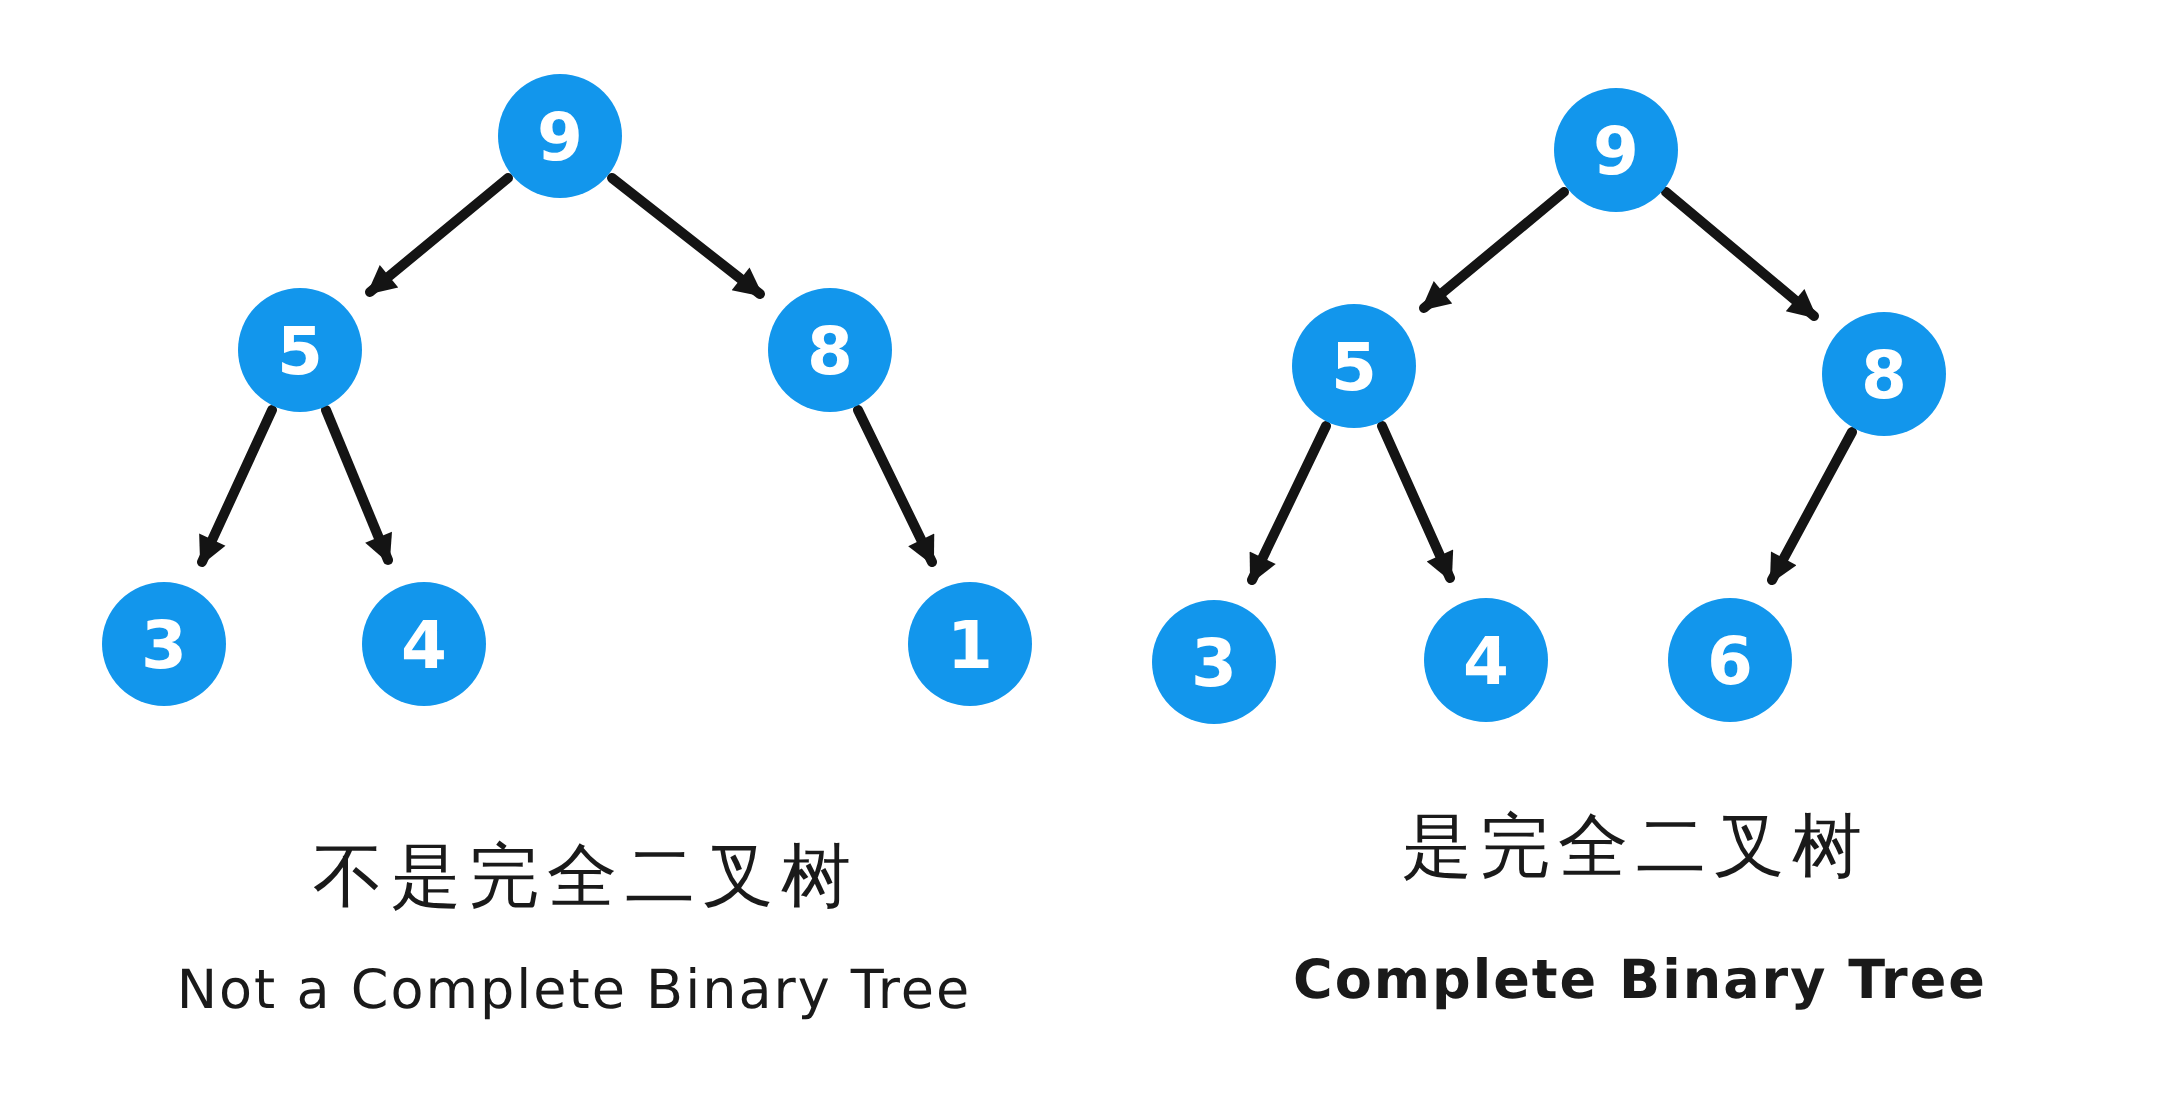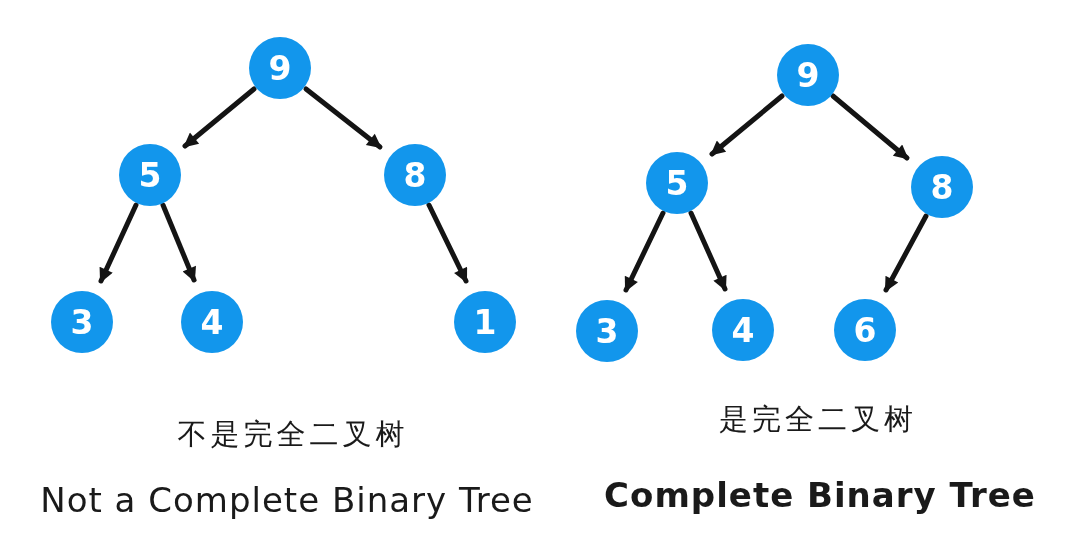--- a/index.html
+++ b/index.html
@@ -34,26 +34,26 @@
     text-anchor: middle;
   }
   .caption {
     position: absolute;
     transform: translateX(-50%);
     white-space: nowrap;
     color: #1a1a1a;
     text-align: center;
   }
   .caption-zh {
-    font-size: 29px;
+    font-size: 35px;
     letter-spacing: 4px;
     font-family: Liberation Sans, sans-serif;
   }
   .caption-en {
-    font-size: 34px;
+    font-size: 27px;
     letter-spacing: 1px;
     font-family: "DejaVu Sans", sans-serif;
   }
   .watermark {
     position: absolute;
     left: 852px;
     top: 490px;
     display: flex;
     align-items: center;
     gap: 4px;

